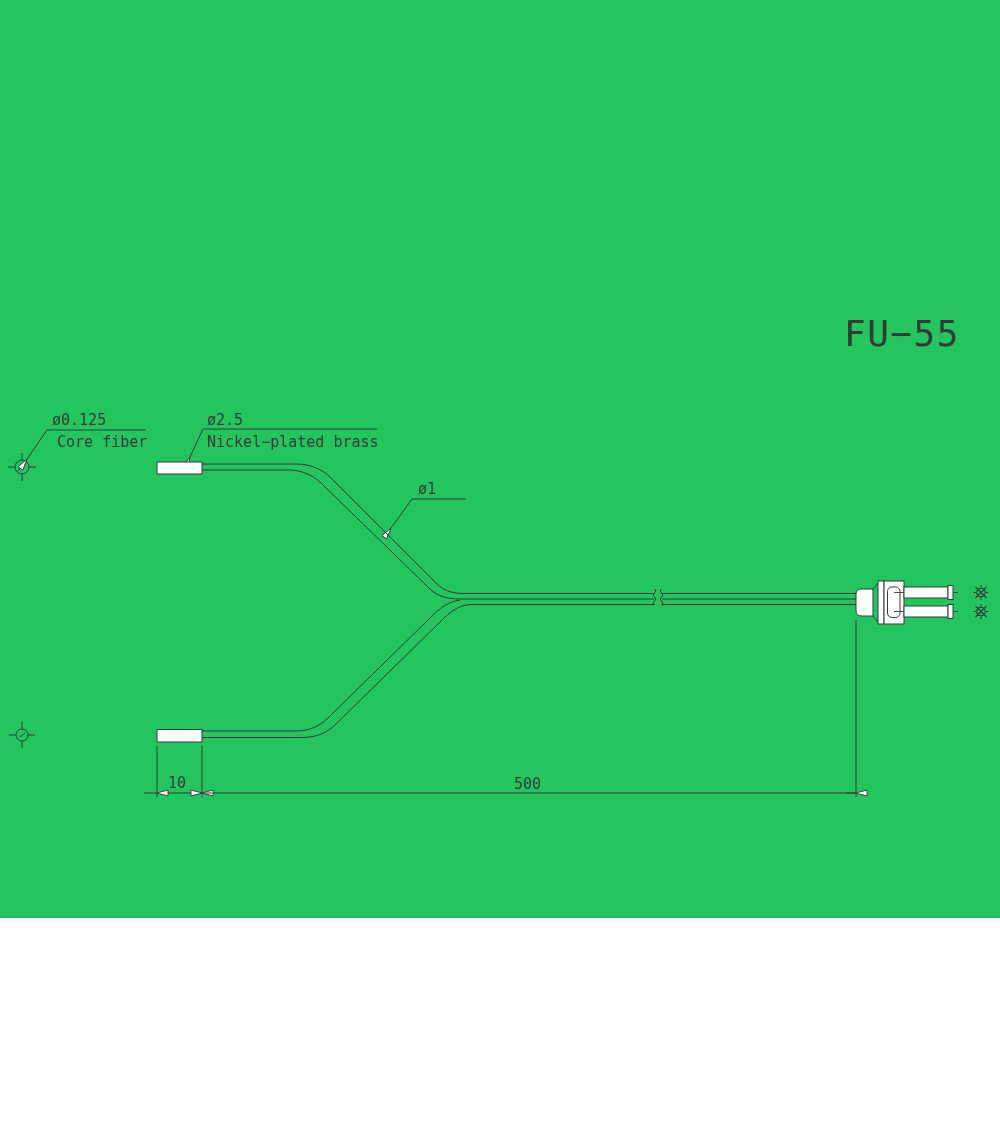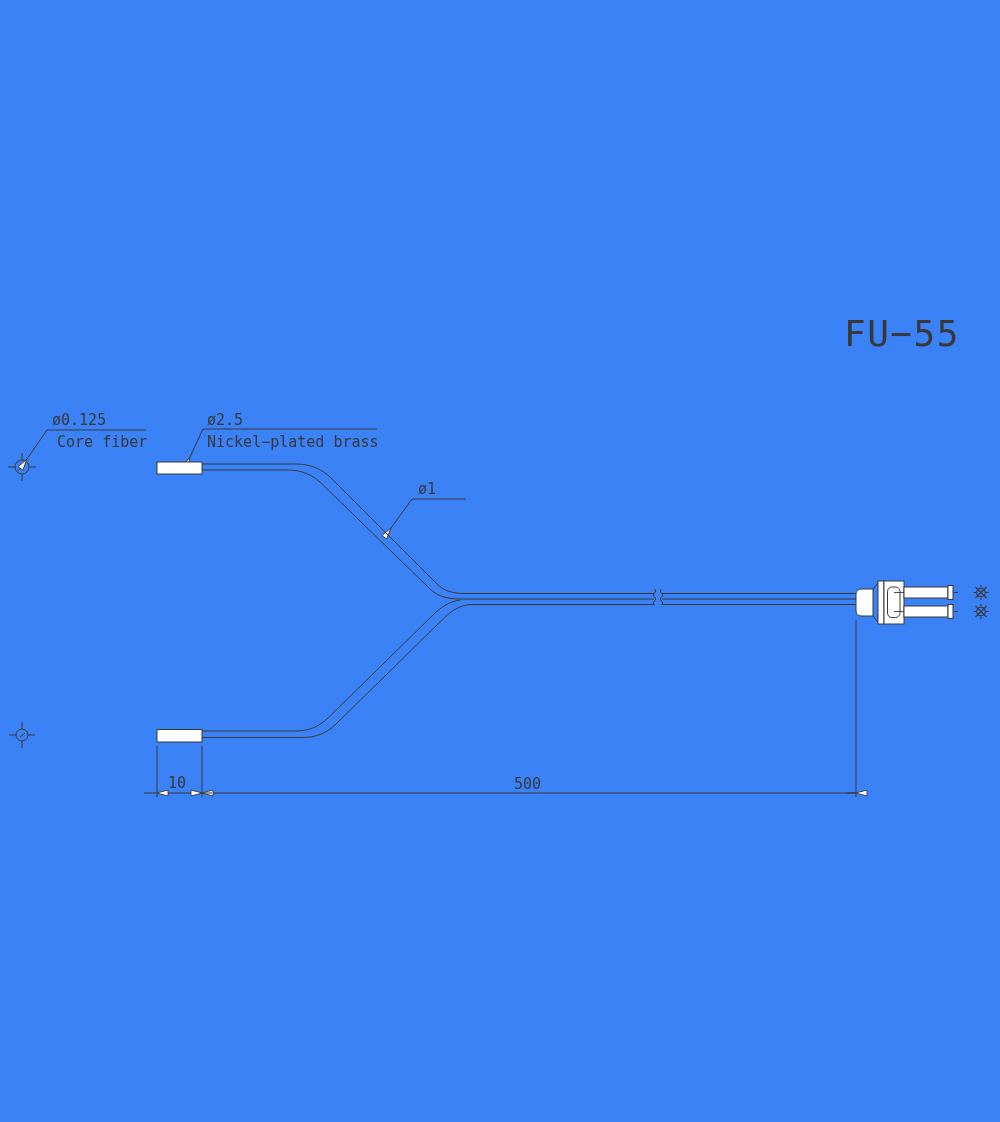--- a/index.html
+++ b/index.html
@@ -1,16 +1,16 @@
 <!DOCTYPE html>
 <html><head>
 <meta charset="utf-8">
 <style>
   html,body{margin:0;padding:0;background:#ffffff;}
-  #page{position:relative;width:1000px;height:1122px;background:#3b82f6;overflow:hidden;}
+  #page{position:relative;width:1000px;height:918px;background:#22c55e;overflow:hidden;}
   .ln{fill:none;stroke:#383838;stroke-width:1;}
   .ln2{fill:none;stroke:#383838;stroke-width:1.1;}
   .fw{fill:#ffffff;stroke:#383838;stroke-width:1;}
   .cl{fill:none;stroke:#383838;stroke-width:0.9;stroke-dasharray:10 3 2 3;}
   .cad{font-family:"DejaVu Sans Mono","Liberation Mono",monospace;fill:#383838;}
   .t15{font-size:15px;letter-spacing:0px;}
   .t36{font-size:36px;letter-spacing:1.5px;}
 </style>
 </head>
 <body>

